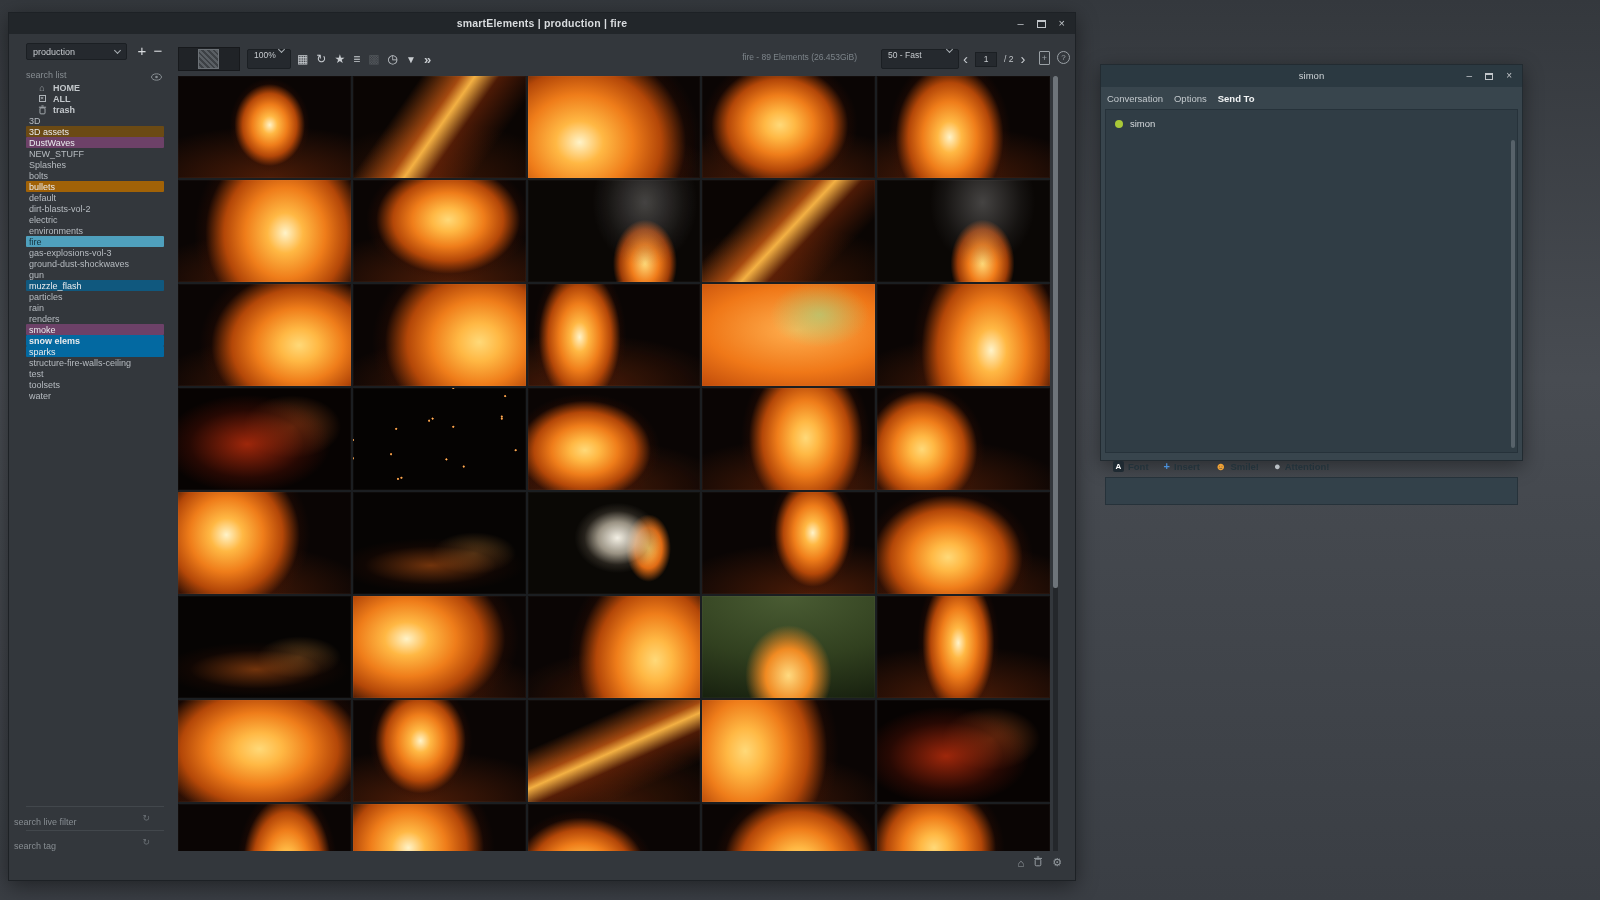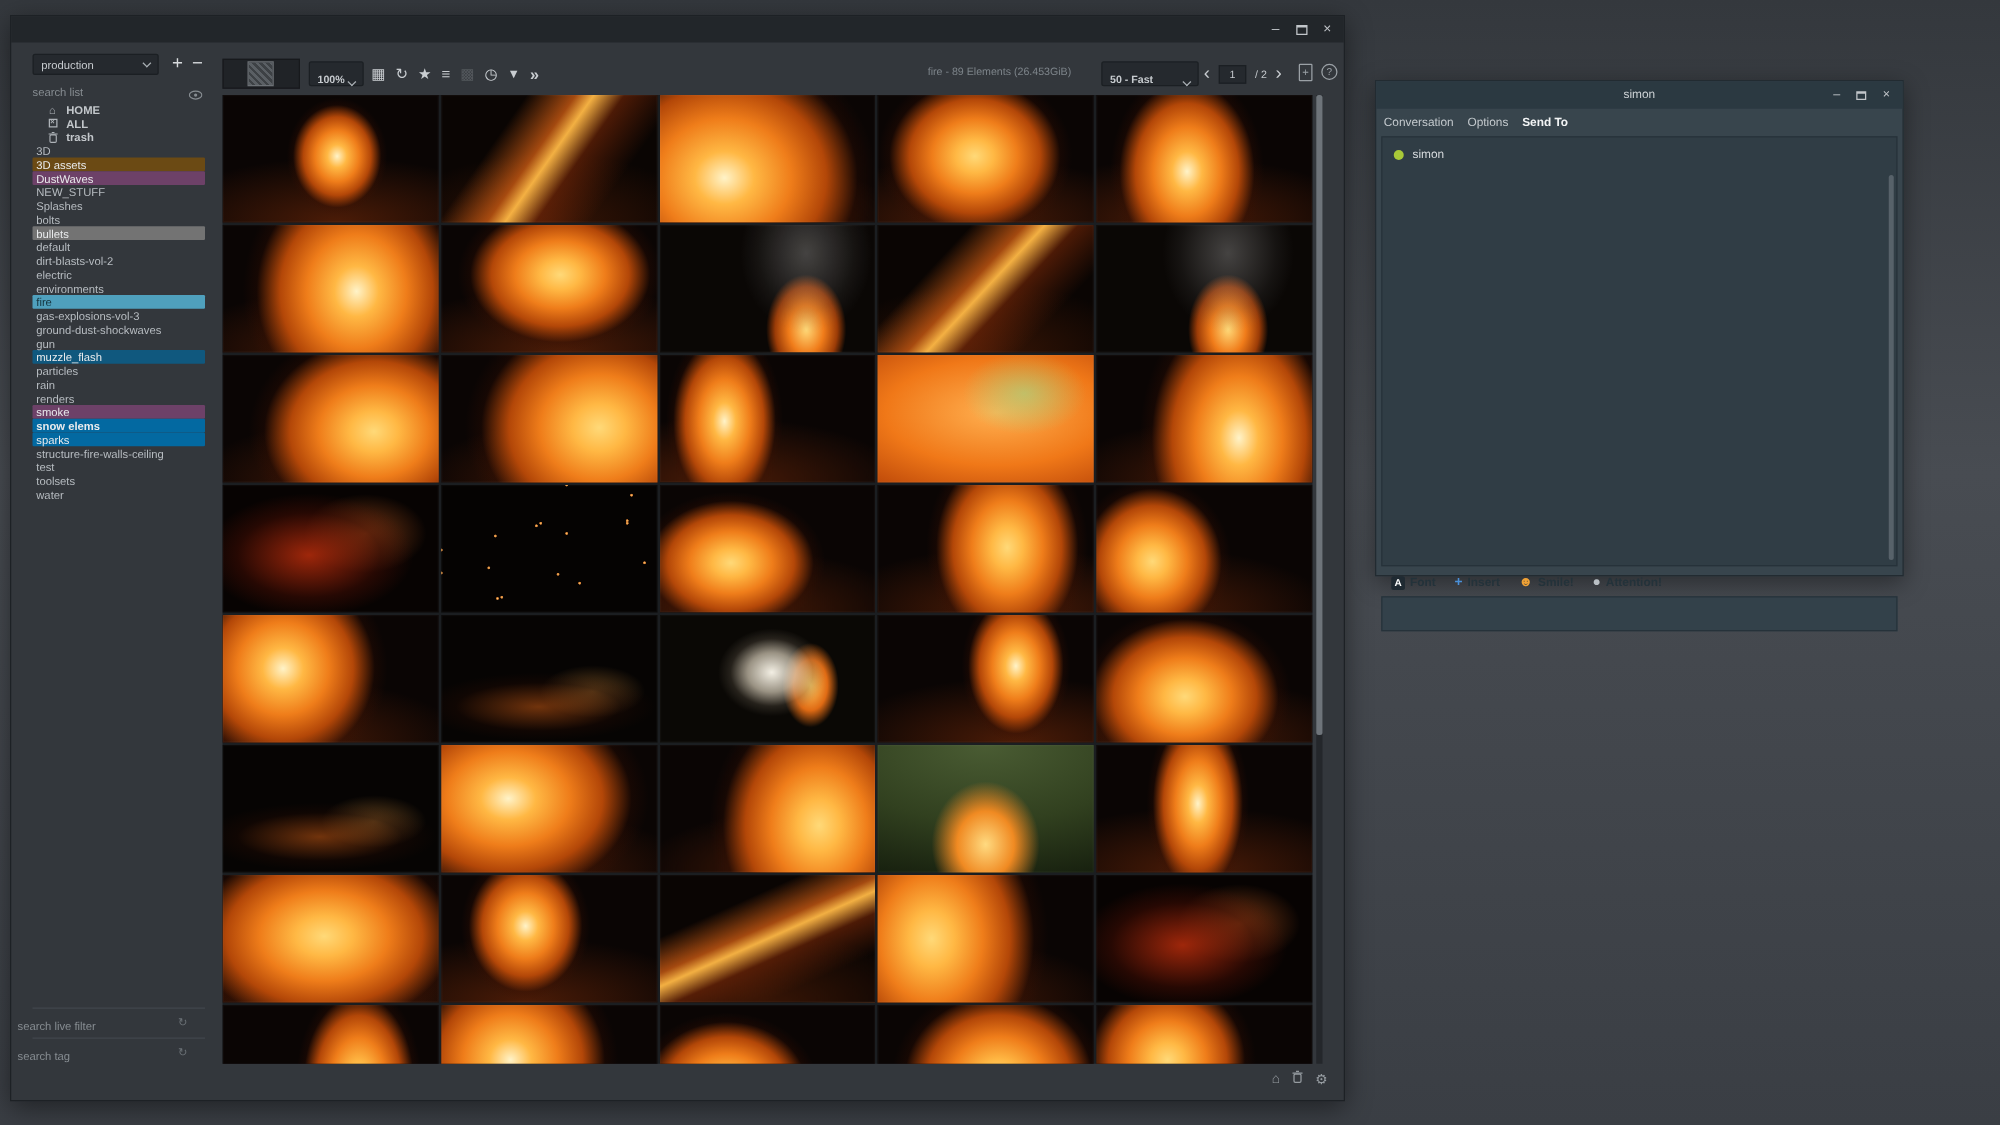--- a/index.html
+++ b/index.html
@@ -48,21 +48,21 @@
   .sb-bottom { position:absolute; left:5px; width:138px; height:14px; }
   .sb-bottom .mini-ic { position:absolute; right:2px; top:2px; color:#6a7075; font-size:9px; }
 
   
   .tb-slider { position:absolute; left:169px; top:34px; width:62px; height:24px;
                background:#202327; border:1px solid #17191c; }
   .tb-slider-handle { position:absolute; left:19px; top:1px; width:21px; height:20px;
                background:repeating-linear-gradient(45deg,#5a5f64 0 2px,#3d4145 2px 4px);
                border:1px solid #6c7176; }
   .dd { position:absolute; height:20px; background:#25292e; border:1px solid #1b1f23; border-radius:2px;
-        color:#c7cbcf; font-size:8.5px; display:flex; align-items:flex-end; padding:0 6px;font-weight:bold; }
+        color:#c7cbcf; font-size:8.5px; display:flex; align-items:flex-start; padding:0 6px; }
   .dd-zoom { left:238px; top:36px; width:44px; }
   .dd-size { left:872px; top:36px; width:78px; }
   .tb-icons { position:absolute; left:288px; top:34px; height:24px; display:flex; gap:8px;
               align-items:center; font-size:12px; color:#c9cdd1; }
   .tb-icons .dim { color:#54585d; }
   .tb-icons .sm { font-size:10px; }
   .tb-icons .bold { font-weight:bold; font-size:13px; }
   .tb-status { position:absolute; left:520px; top:39px; width:328px; text-align:right;
                font-size:8.5px; color:#7d848a; }
   .pager { position:absolute; left:954px; top:34px; height:24px; display:flex; gap:7px; align-items:center; }
@@ -108,20 +108,21 @@
   .cw-input { position:absolute; left:4px; right:4px; top:412px; height:28px; background:#33414a;
               border:1px solid #26323a; }
 </style>
 </head>
 <body>
 
 <div class="desktop">
 
   <div class="mw">
     <div class="mw-tb">
+      <span class="mw-title">smartElements | production | fire</span>
       <span class="winctl">
         <span>–</span>
         <span class="maxbox"></span>
         <span>×</span>
       </span>
     </div>
 
     <div class="sb-select">
       <span class="grow">production</span>
       <span class="chev"></span>
@@ -171,21 +172,21 @@
         </div>
         <div class="cat-row">
           <span>NEW_STUFF</span>
         </div>
         <div class="cat-row">
           <span>Splashes</span>
         </div>
         <div class="cat-row">
           <span>bolts</span>
         </div>
-        <div class="cat-row colored" style="background: #737373;">
+        <div class="cat-row colored" style="background: #a16207;">
           <span>bullets</span>
         </div>
         <div class="cat-row">
           <span>default</span>
         </div>
         <div class="cat-row">
           <span>dirt-blasts-vol-2</span>
         </div>
         <div class="cat-row">
           <span>electric</span>

